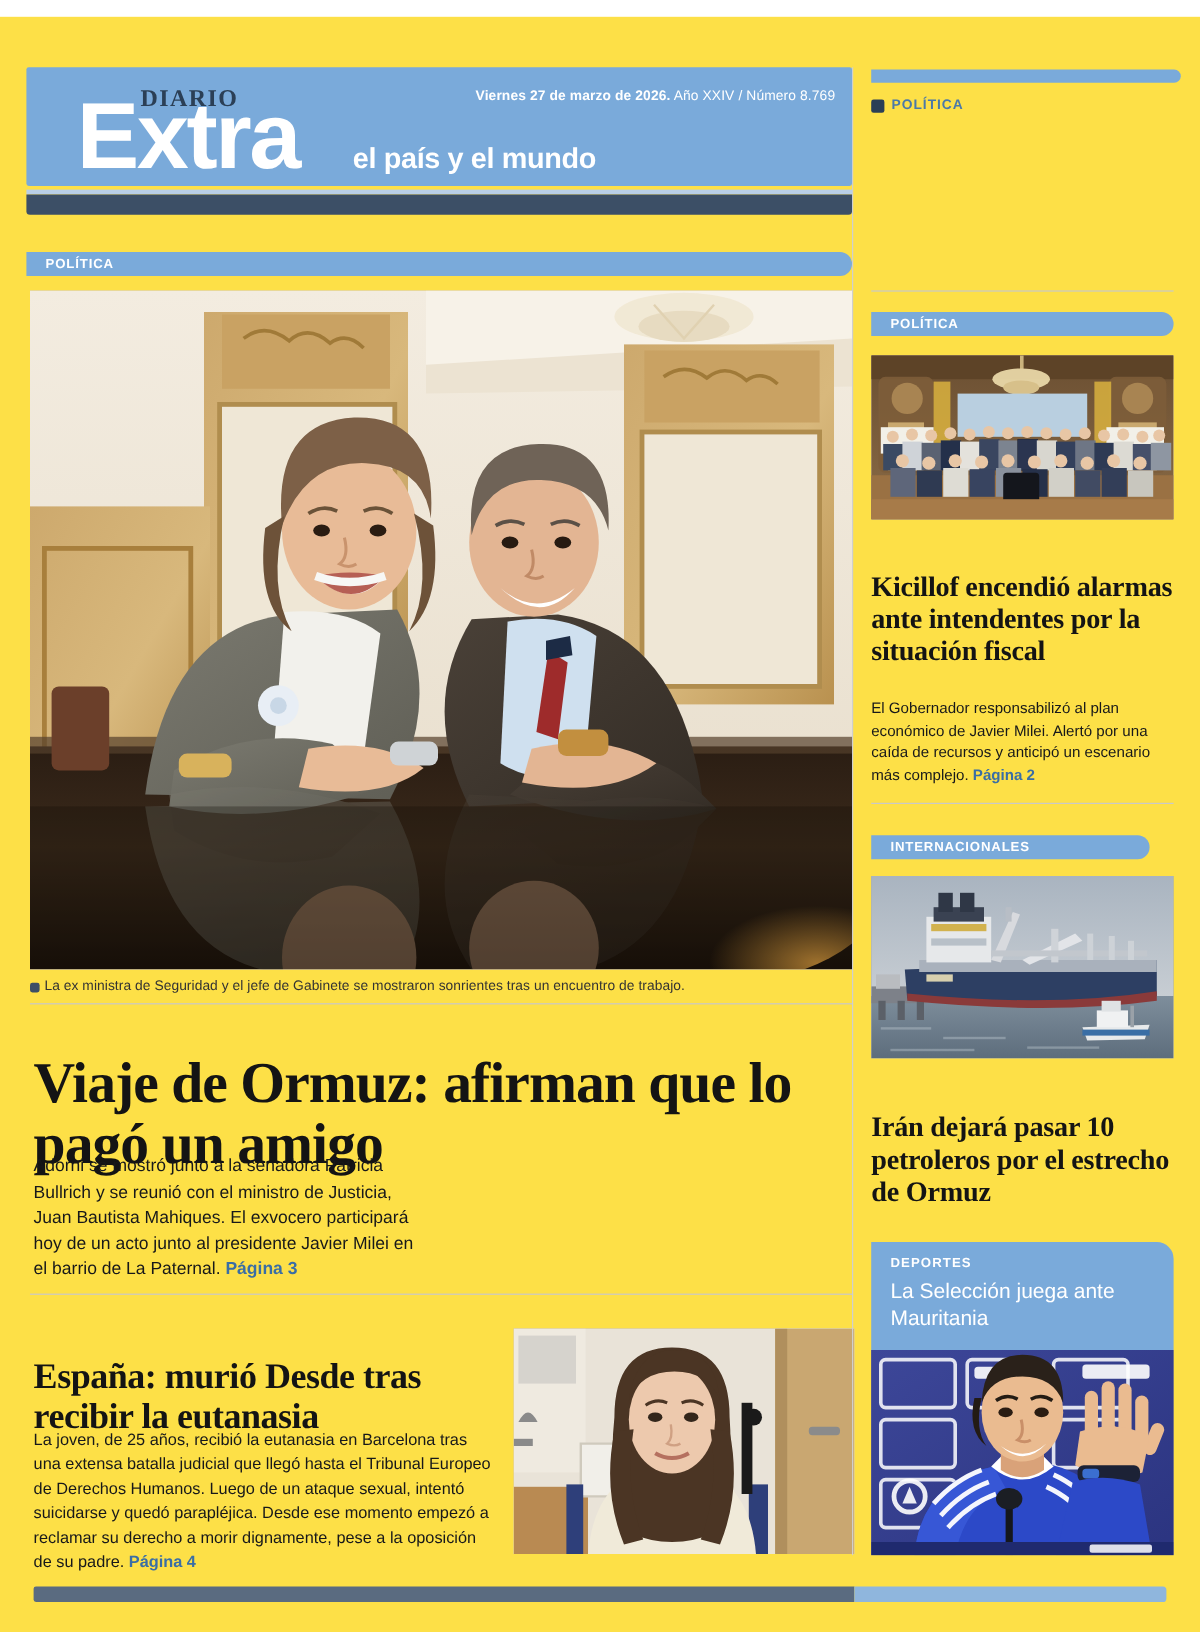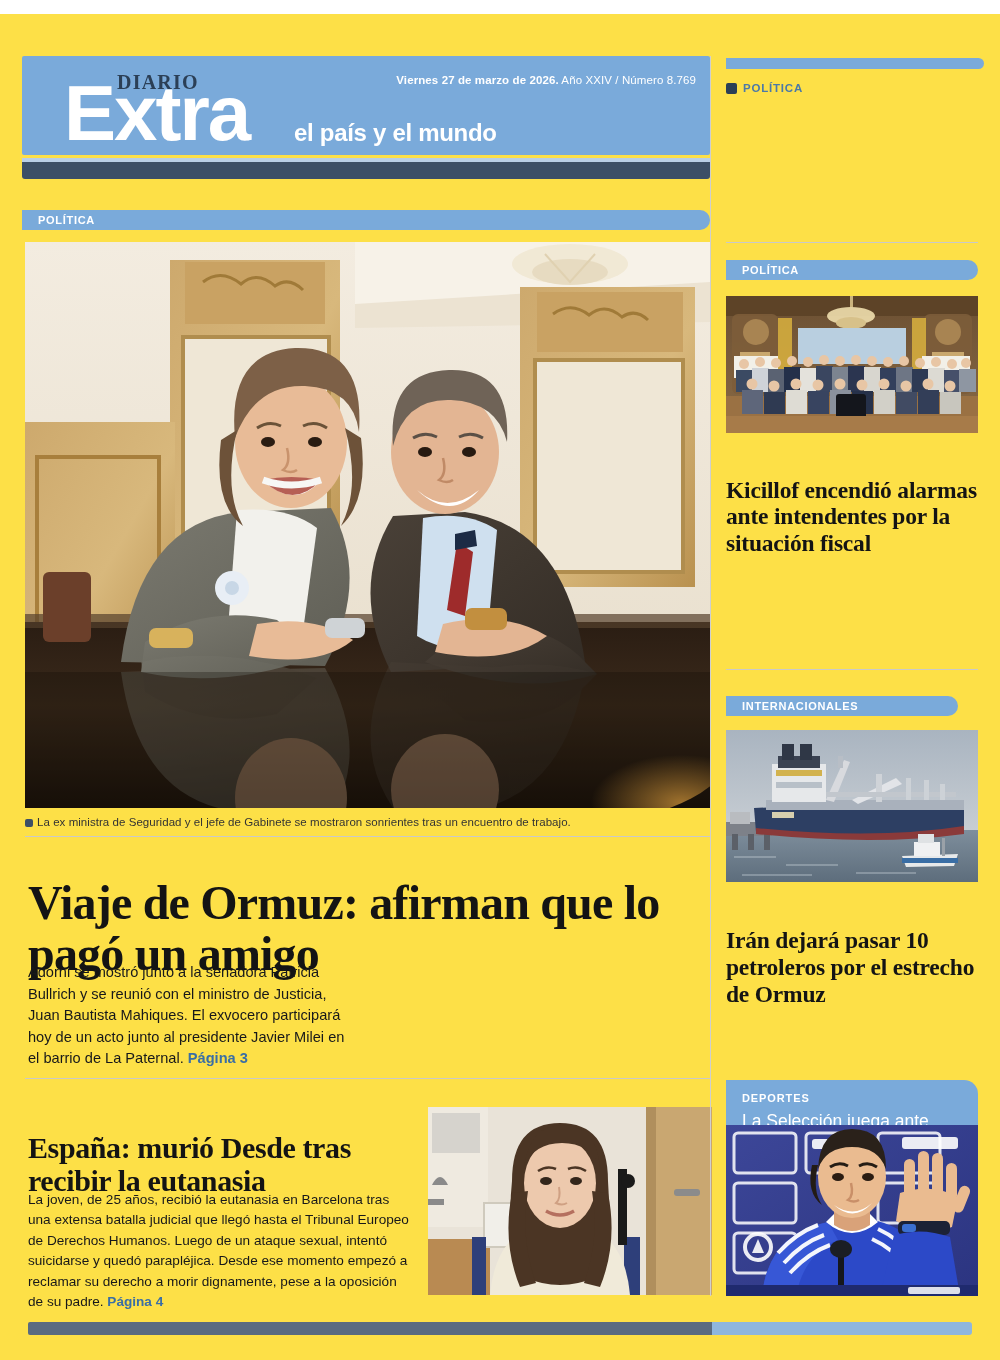--- a/index.html
+++ b/index.html
@@ -131,22 +131,22 @@
 
   .rc-tab-2{position:absolute;left:726px;top:682px;width:232px;}
   .rc-photo-2{position:absolute;left:726px;top:716px;width:252px;height:152px;overflow:hidden;background:#9fa9b5;}
   .rc-head-3{
     position:absolute;left:726px;top:893px;width:252px;
     font-family:"Liberation Serif", serif;font-weight:bold;
     font-size:23.5px;line-height:1.16;letter-spacing:-0.2px;color:#141414;
   }
 
   .dep-card{
-    position:absolute;left:726px;top:1021px;width:252px;height:66px;
-    background:#7aaada;border-radius:0 14px 0 0;margin-top:45px;
+    position:absolute;left:726px;top:1021px;width:252px;height:90px;
+    background:#7aaada;border-radius:0 14px 0 0;
   }
   .dep-kick{position:absolute;left:16px;top:12px;font-size:11px;font-weight:bold;color:#ffffff;letter-spacing:0.9px;}
   .dep-title{position:absolute;left:16px;top:30px;width:220px;font-size:17.5px;line-height:1.28;color:#ffffff;}
   .rc-photo-3{position:absolute;left:726px;top:1111px;width:252px;height:171px;overflow:hidden;background:#46509a;}
 
   
   .foot-dark{position:absolute;left:28px;top:1308px;width:684px;height:13px;background:#5a6b80;border-radius:2px 0 0 2px;}
   .foot-light{position:absolute;left:712px;top:1308px;width:260px;height:13px;background:#8fb6dd;border-radius:0 3px 3px 0;}
 
   
@@ -462,20 +462,23 @@
             <rect x="214" y="96" width="21" height="22" fill="#c8c6be"></rect>
         </g>
       </g>
 
       <rect x="110" y="98" width="30" height="26" rx="3" fill="#14161c"></rect>
       <rect x="0" y="120" width="252" height="17" fill="#a77b49"></rect>
     </svg>
   </div>
 
   <h2 class="rc-head-2">Kicillof encendió alarmas ante intendentes por la situación fiscal</h2>
+  <div class="rc-body-2">
+    <span>El Gobernador responsabilizó al plan económico de Javier Milei. Alertó por una caída de recursos y anticipó un escenario más complejo.</span> <span class="pagref">Página 2</span>
+  </div>
   <div class="rule-b"></div>
 
   <div class="sect-tab rc-tab-2">
     <span>INTERNACIONALES</span>
   </div>
 
   <div class="rc-photo-2">
     <svg class="ph" viewBox="0 0 252 152" preserveAspectRatio="xMidYMid slice">
       <defs>
         <linearGradient id="skyg" x1="0" y1="0" x2="0" y2="1">

